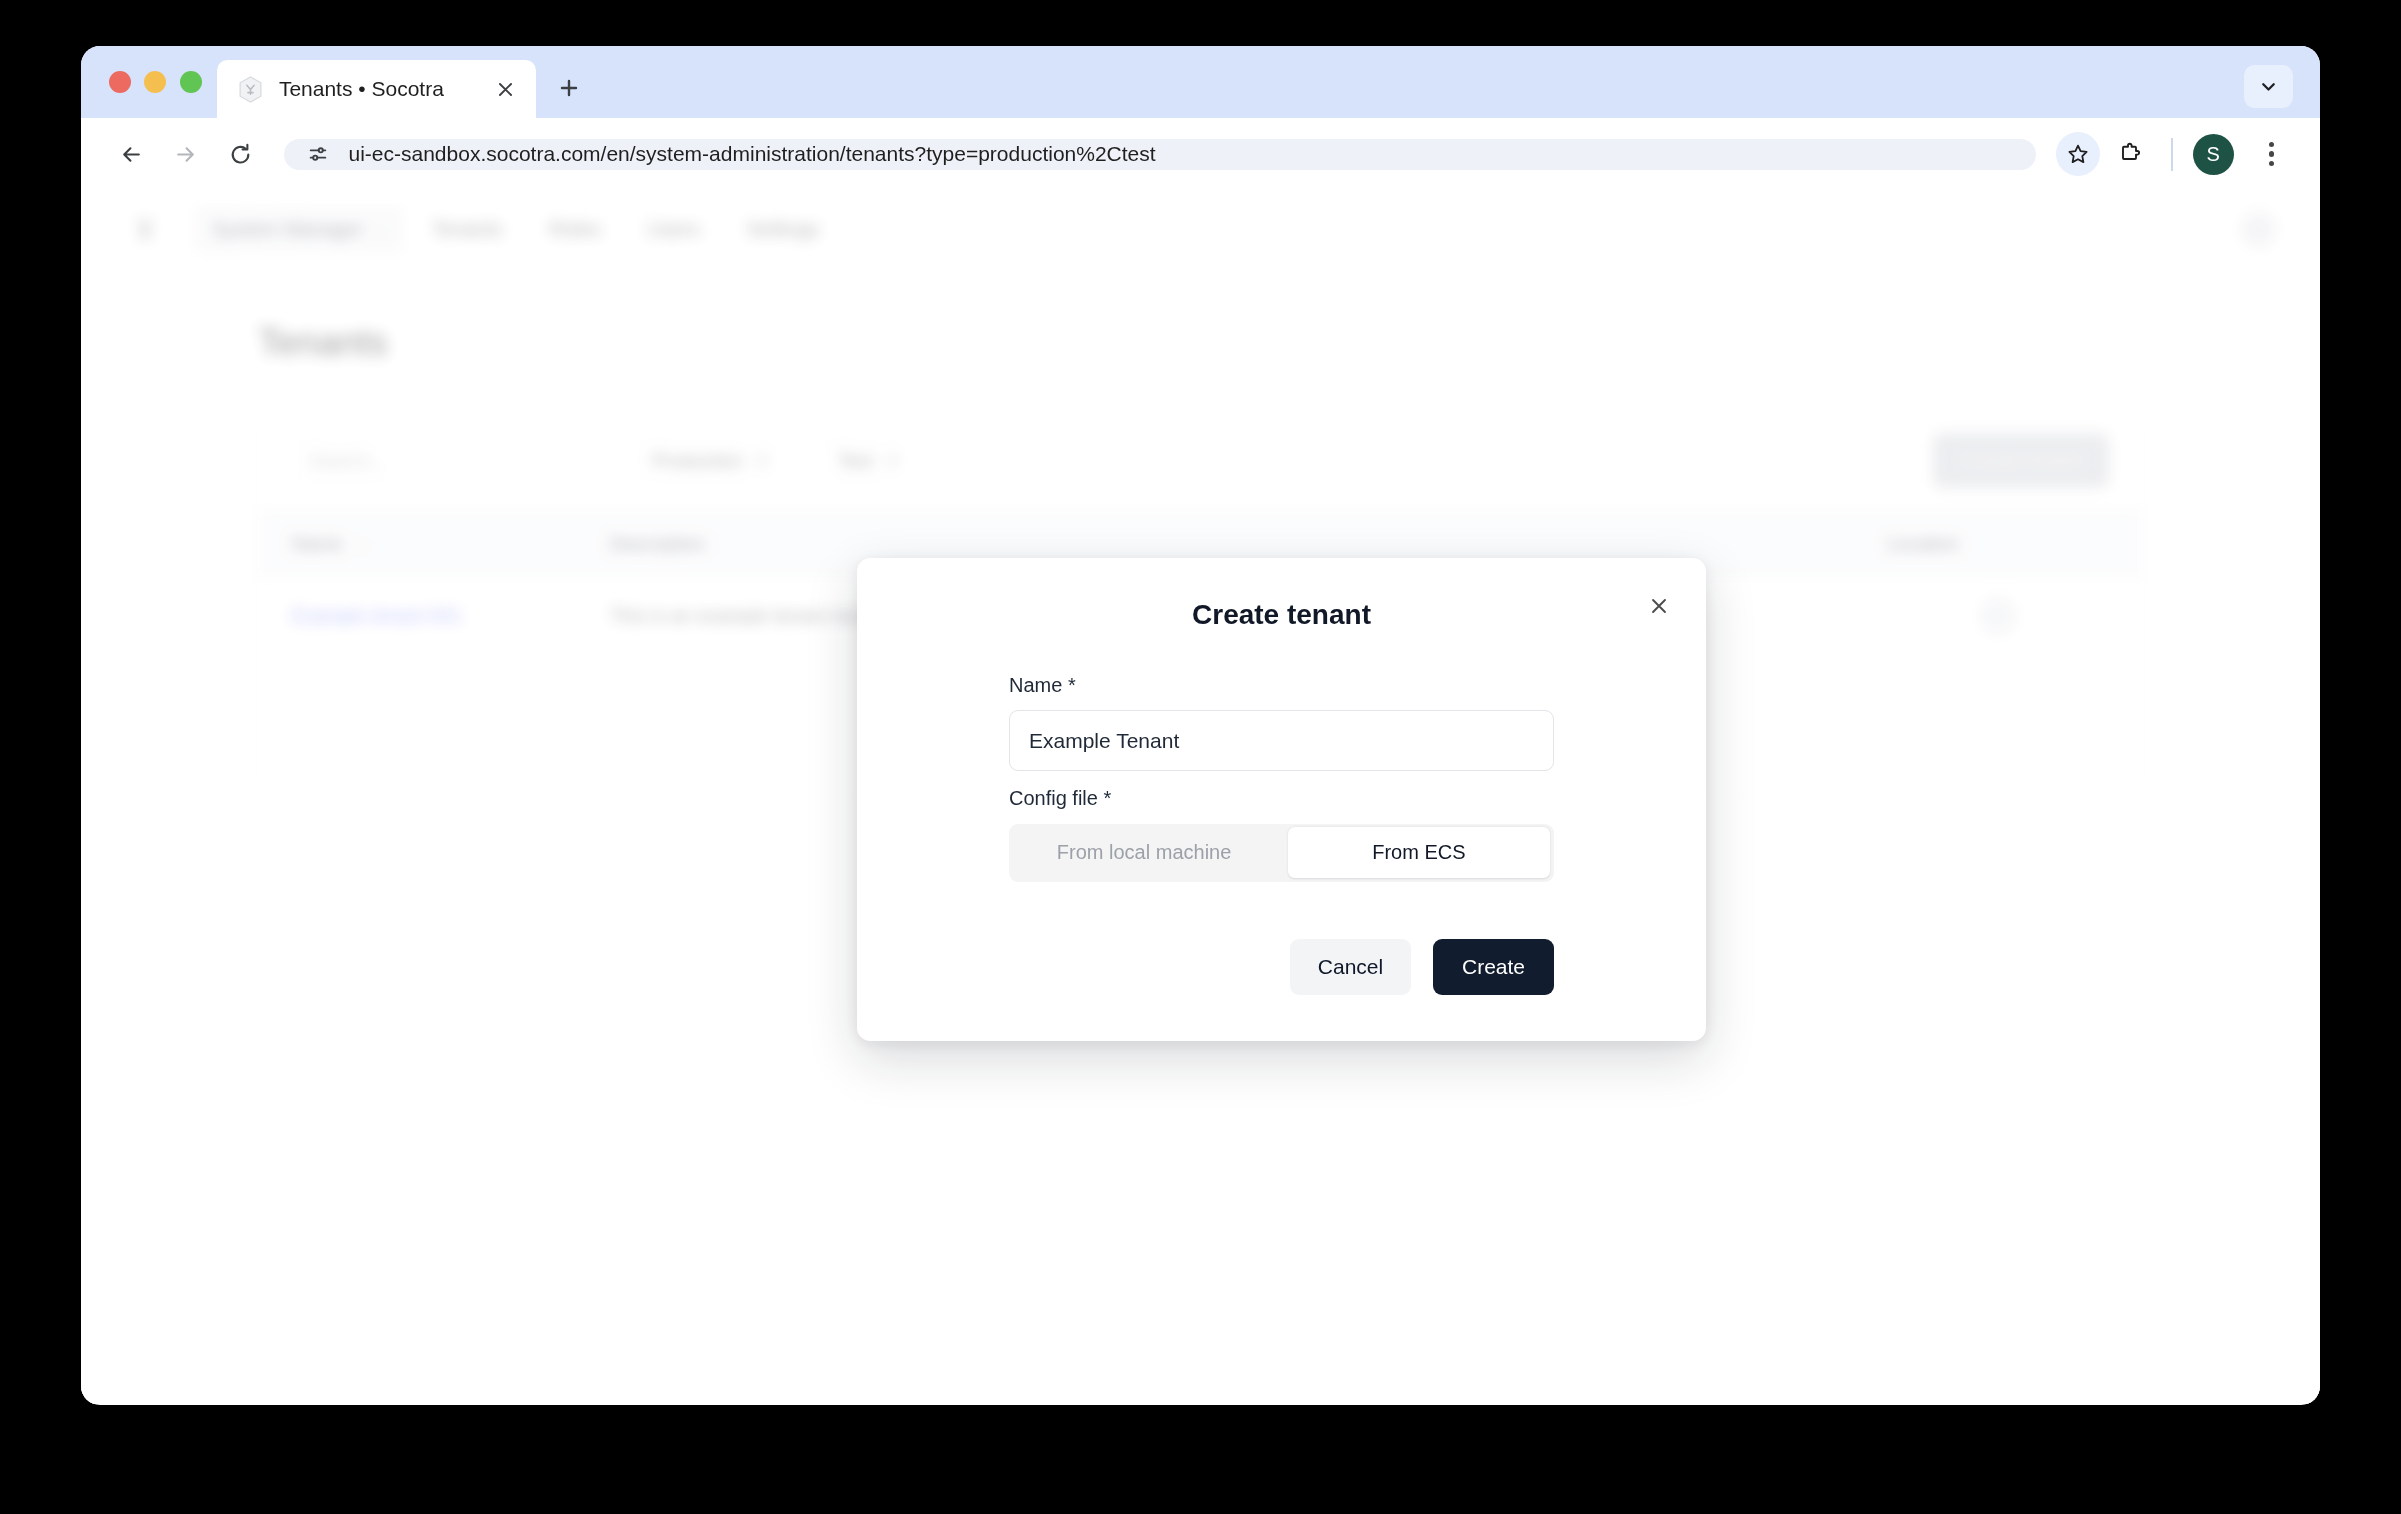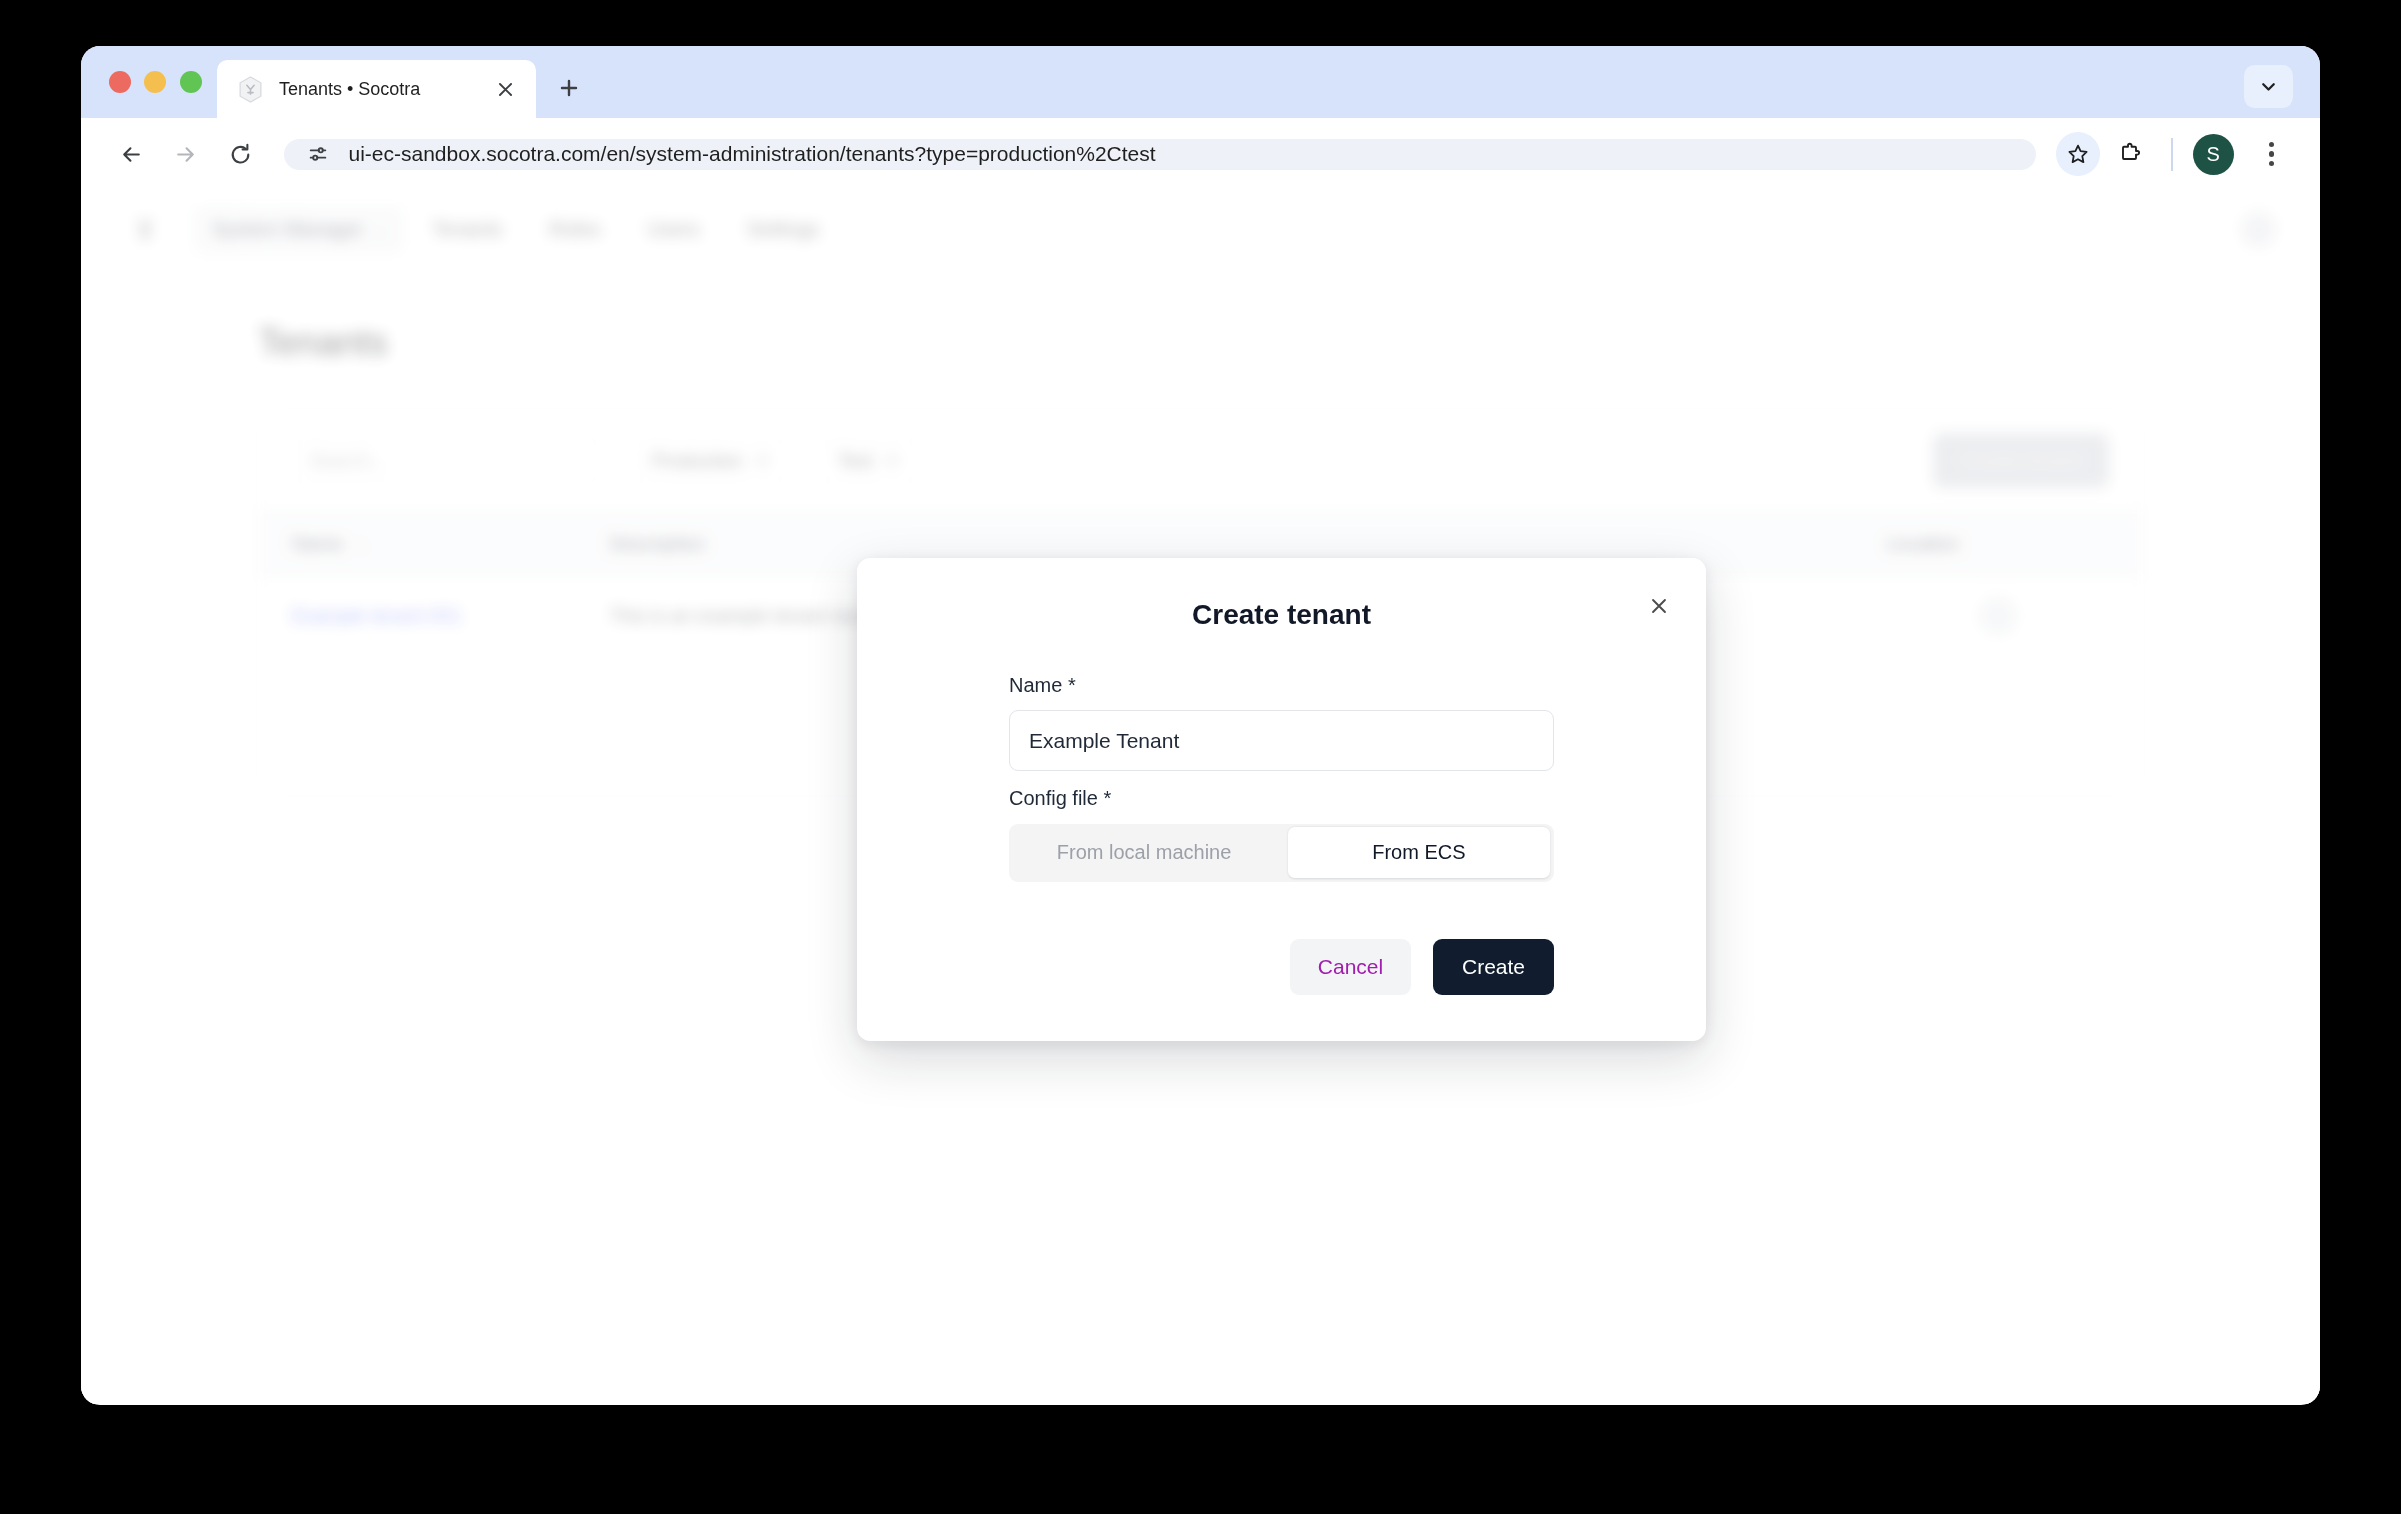--- a/index.html
+++ b/index.html
@@ -56,21 +56,21 @@
     gap: 13.3px;
     position: relative;
   }
   .favicon {
     width: 30px; height: 30px;
     display: flex; align-items: center; justify-content: center;
     flex: 0 0 auto;
   }
   .tab-title {
     flex: 1 1 auto;
-    font-size: 18px;
+    font-size: 21px;
     color: #1f1f1f;
     white-space: nowrap;
     overflow: hidden;
     text-overflow: ellipsis;
   }
   .tab-close {
     width: 31px; height: 31px;
     display: flex; align-items: center; justify-content: center;
     border-radius: 50%;
     flex: 0 0 auto;
@@ -420,21 +420,21 @@
   .btn {
     height: 56px;
     min-width: 121px;
     border-radius: 9px;
     font-size: 21px;
     display: flex; align-items: center; justify-content: center;
     border: none;
     font-family: "Liberation Sans", sans-serif;
     cursor: pointer;
   }
-  .btn-cancel { background: #f3f4f5; color: #a21caf; }
+  .btn-cancel { background: #f3f4f5; color: #0f172a; }
   .btn-create { background: #111c2e; color: #ffffff; padding: 0 27px; }
 </style>
 </head>
 <body>
 
 <div id="browser-window">
 
   <div id="tab-strip">
     <div class="traffic-lights">
       <span class="light red"></span>

